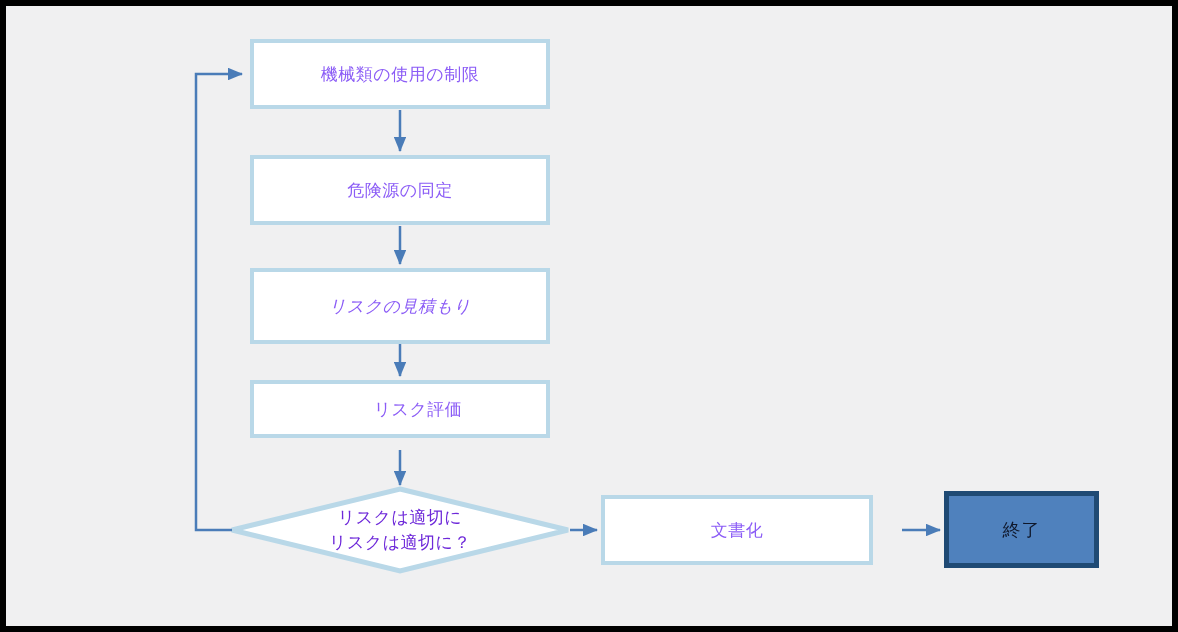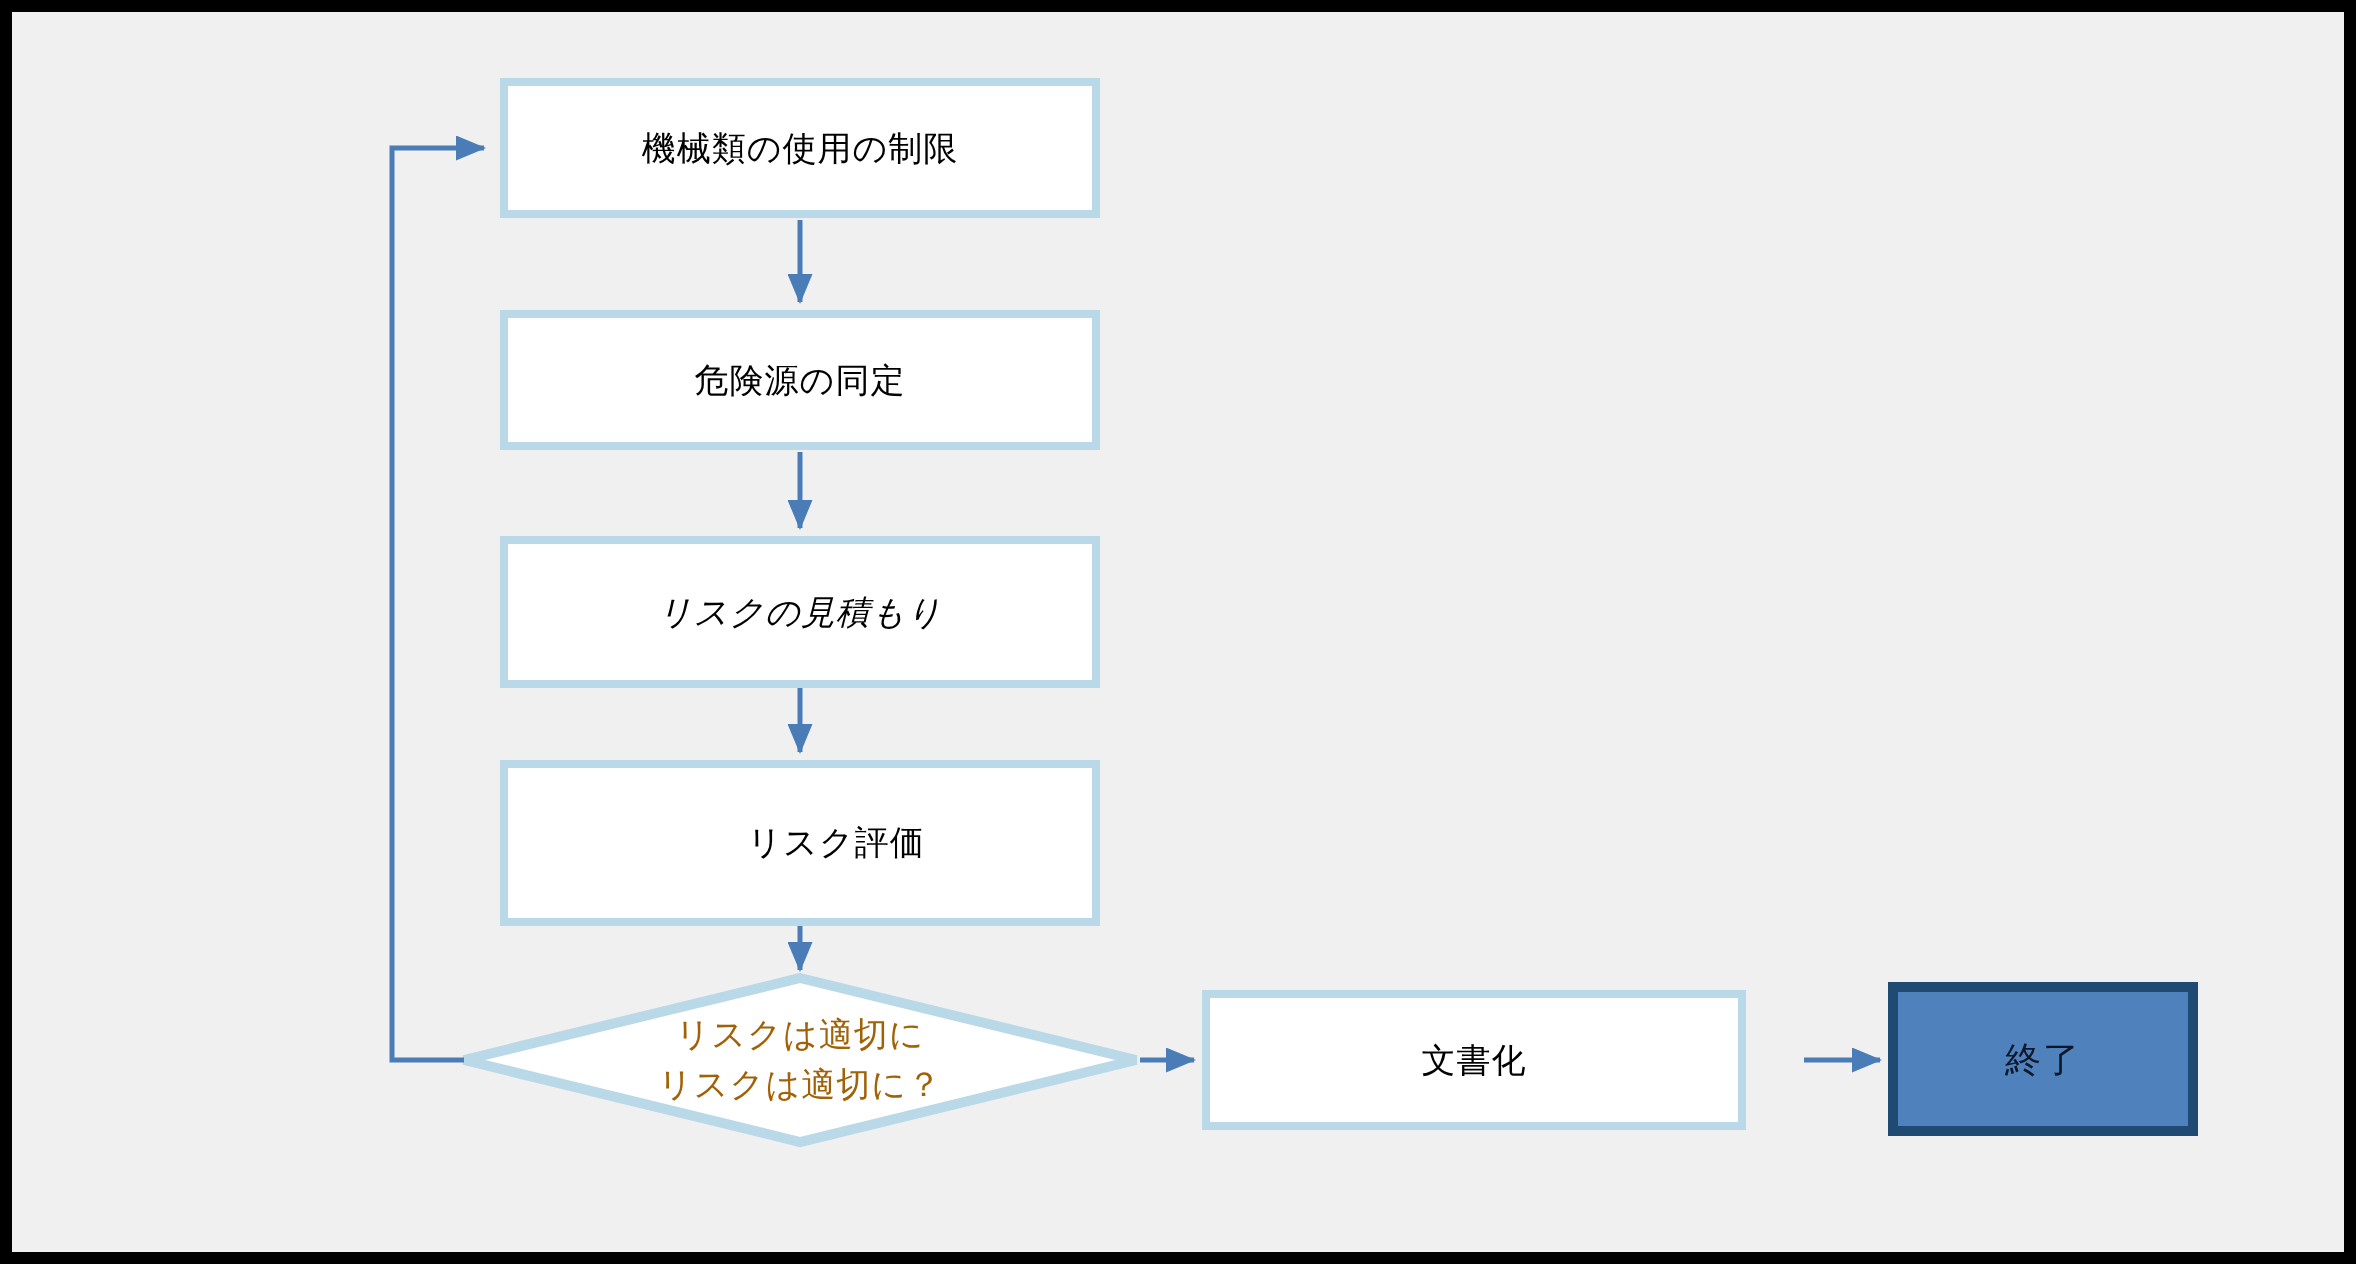--- a/index.html
+++ b/index.html
@@ -32,29 +32,29 @@
   }
   .process-box {
     position: absolute;
     box-sizing: border-box;
     background: #ffffff;
     border: 4px solid #b9d8e8;
     display: flex;
     align-items: center;
     justify-content: center;
     font-size: 17px;
-    color: #000000;
+    color: #8b5cf6;
     letter-spacing: 0.5px;
     z-index: 10;
     text-align: right;
   }
   #node-restriction { left: 250px; top: 39px;  width: 300px; height: 70px; }
   #node-hazard      { left: 250px; top: 155px; width: 300px; height: 70px; }
   #node-estimation  { left: 250px; top: 268px; width: 300px; height: 76px; font-style: italic; }
-  #node-evaluation  { left: 250px; top: 380px; width: 300px; height: 83px; padding-left: 36px; }
+  #node-evaluation  { left: 250px; top: 380px; width: 300px; height: 58px; padding-left: 36px; }
   #node-document    { left: 601px; top: 495px; width: 272px; height: 70px; }
   .terminal-box {
     position: absolute;
     left: 944px; top: 491px; width: 155px; height: 77px;
     box-sizing: border-box;
     background: #4f81bd;
     border: 5px solid #1f4a74;
     display: flex;
     align-items: center;
     justify-content: center;
@@ -65,21 +65,21 @@
   }
   .decision-label {
     position: absolute;
     left: 280px; top: 495px; width: 240px; height: 70px;
     display: flex;
     flex-direction: column;
     align-items: center;
     justify-content: center;
     font-size: 17px;
     line-height: 1.5;
-    color: #a16207;
+    color: #6d28d9;
     letter-spacing: 0.5px;
     z-index: 10;
     text-align: center;
   }
 </style>
 </head>
 <body>
 
 <div id="canvas">
 

